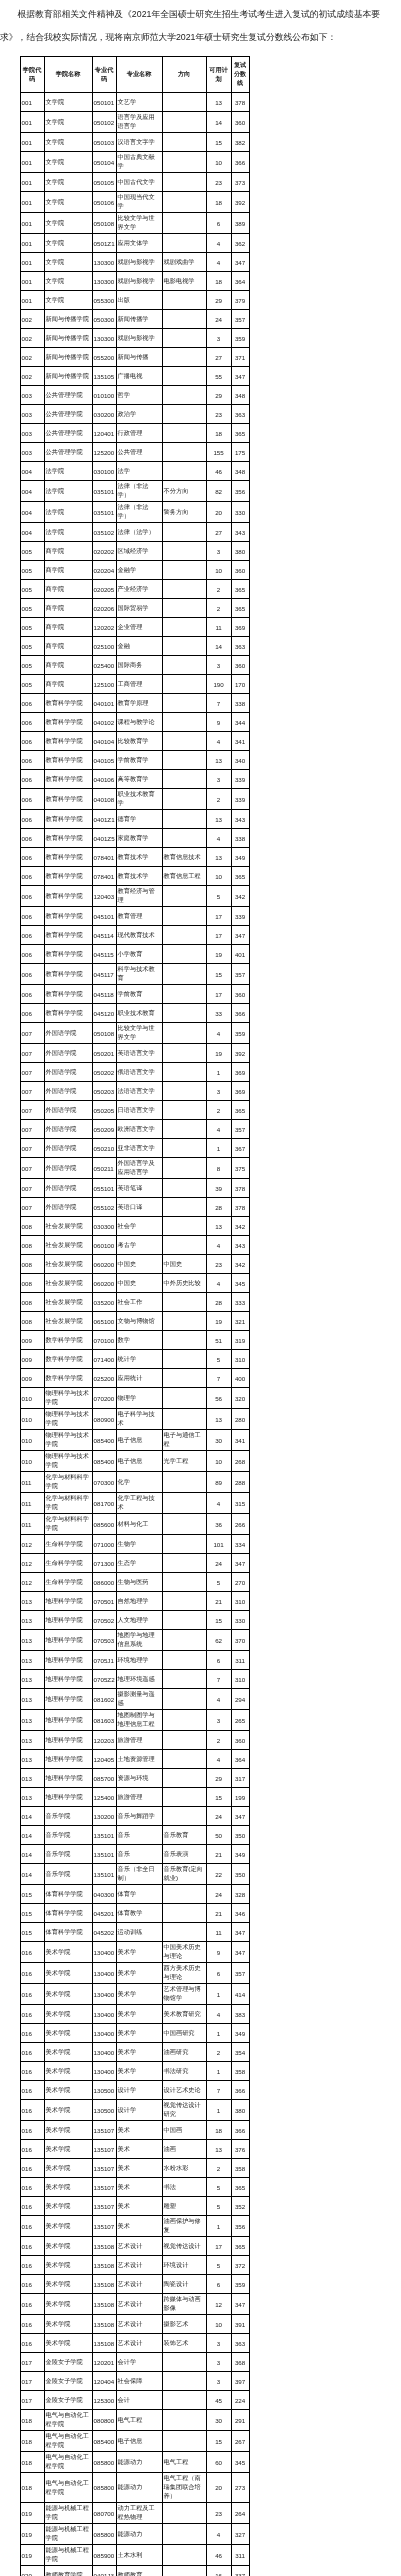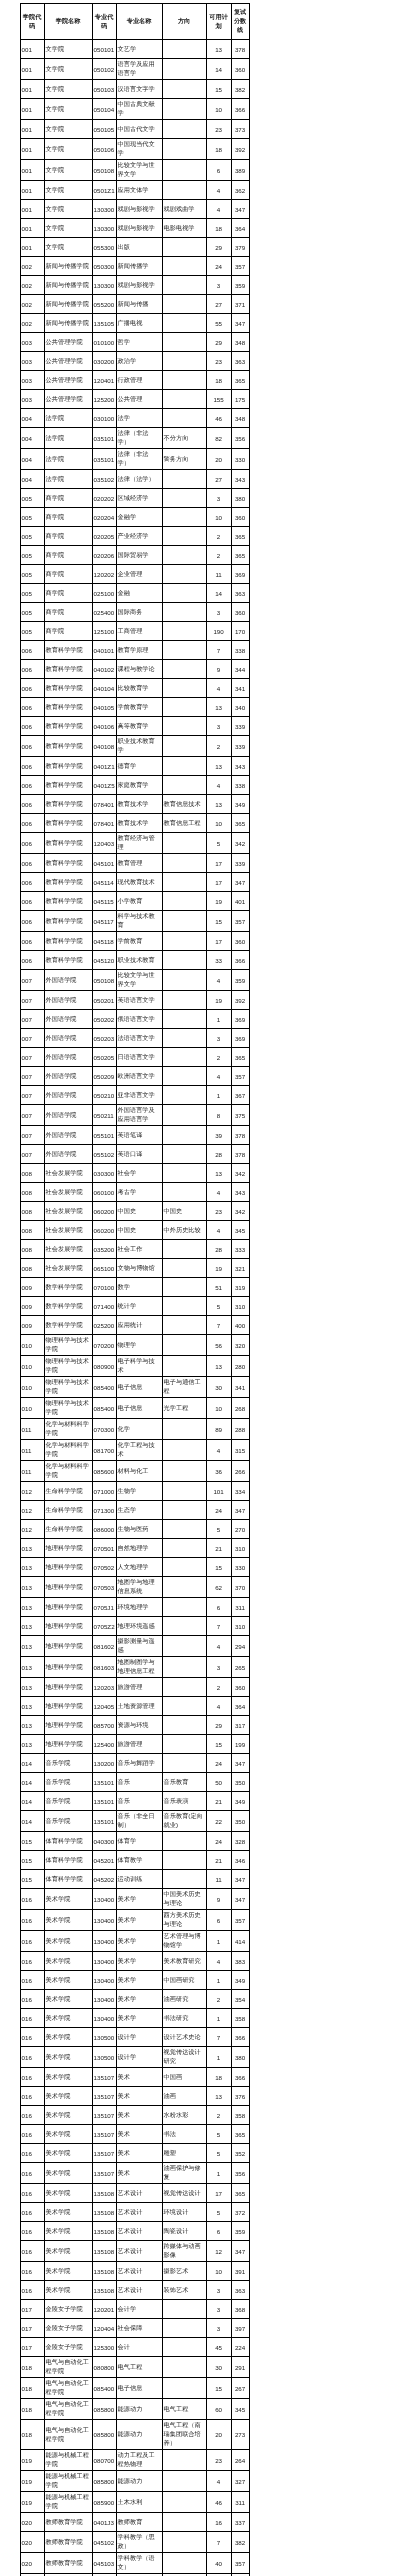--- a/index.html
+++ b/index.html
@@ -46,20 +46,21 @@
   }
   table.scores td.num{text-align:center;}
   col.c1{width:24px;} col.c2{width:48px;} col.c3{width:24px;}
   col.c4{width:46px;} col.c5{width:44px;} col.c6{width:25px;} col.c7{width:18px;}
 </style>
 </head>
 <body>
 
 <div class="page">
 
+  <p class="intro">根据教育部相关文件精神及《2021年全国硕士研究生招生考试考生进入复试的初试成绩基本要求》，结合我校实际情况，现将南京师范大学2021年硕士研究生复试分数线公布如下：</p>
 
   <table class="scores">
     <colgroup>
       <col class="c1">
         <col class="c2">
         <col class="c3">
         <col class="c4">
       <col class="c5">
         <col class="c6">
         <col class="c7">

